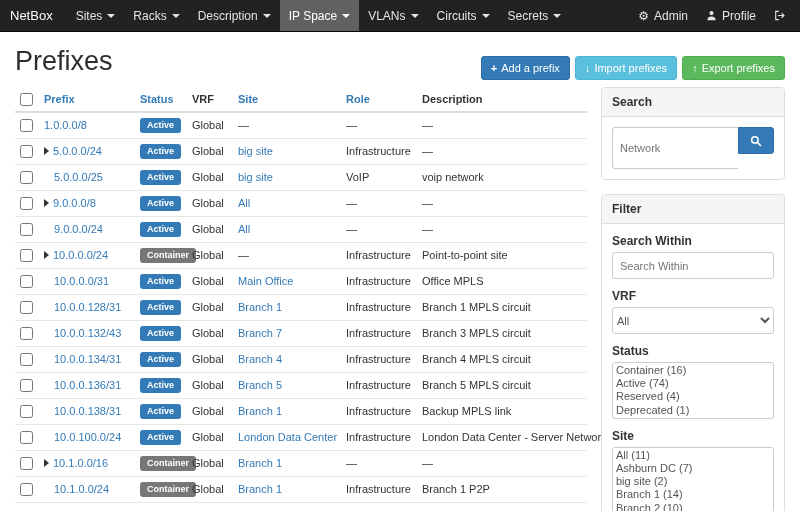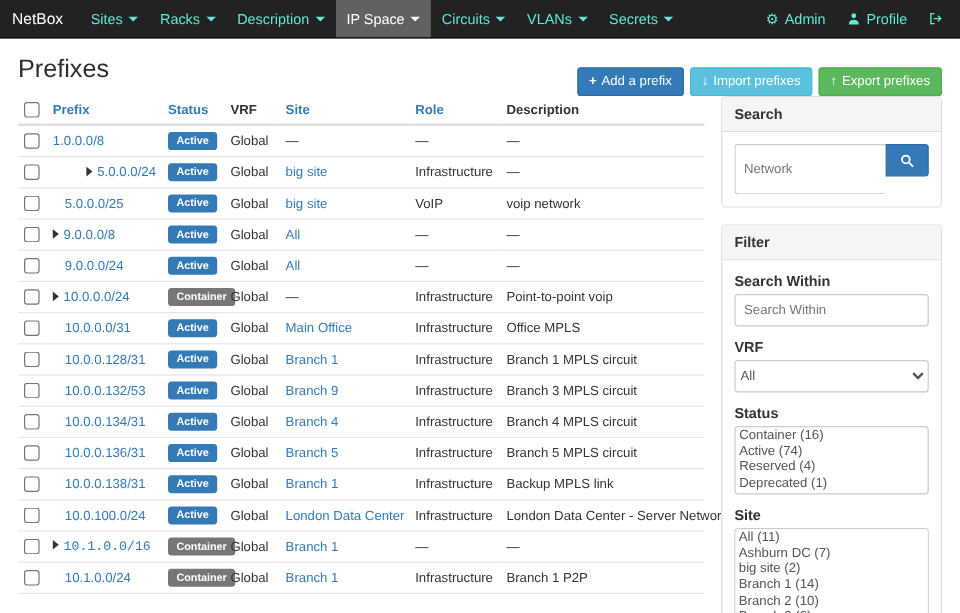--- a/index.html
+++ b/index.html
@@ -17,35 +17,35 @@
     border-bottom: 1px solid #080808;
   }
   .brand {
     color: #fff; font-size: 13px; line-height: 32px;
     padding: 0 14px 0 10px; text-decoration: none; flex: none;
   }
   .nav-list { display: flex; list-style: none; margin: 0; padding: 0; }
   .nav-list li { display: flex; }
   .nav-list a {
     display: flex; align-items: center; gap: 5px;
-    padding: 0 9px; color: #5eead4; text-decoration: none;
+    padding: 0 9px; color: #e5e5e5; text-decoration: none;
     line-height: 32px; cursor: pointer; white-space: nowrap;
   }
   .nav-list li.active a { background: #616161; color: #fff; }
   .nav-right { margin-left: auto; padding-right: 6px; }
   .caret {
     display: inline-block; width: 0; height: 0;
     border-left: 4px solid transparent; border-right: 4px solid transparent;
     border-top: 4px solid currentColor;
   }
   .nav-icon { display: inline-flex; align-items: center; font-size: 12px; line-height: 1; }
 
   
   .content { padding: 0 15px; position: relative; }
-  .page-title { font-size: 21px; font-weight: 400; margin: 14px 0 10px; color: #2e2e2e; }
+  .page-title { font-size: 27px; font-weight: 400; margin: 14px 0 10px; color: #2e2e2e; }
   .toolbar { position: absolute; top: 10px; right: 15px; display: flex; gap: 5px; }
   .btn {
     border-radius: 3px; font-size: 11px; padding: 4px 9px; color: #fff;
     border: 1px solid transparent; cursor: pointer;
     display: inline-flex; align-items: center; gap: 4px;
     font-family: inherit; line-height: 1.3;
   }
   .btn-glyph { font-weight: bold; font-size: 11px; line-height: 1; }
   .btn-primary { background: #337ab7; border-color: #2e6da4; }
   .btn-info    { background: #5bc0de; border-color: #46b8da; }
@@ -133,27 +133,27 @@
         </a>
       </li>
       <li class="active">
         <a>
           <span>IP Space</span>
           <span class="caret"></span>
         </a>
       </li>
       <li>
         <a>
+          <span>VLANs</span>
+          <span class="caret"></span>
+        </a>
+      </li>
+      <li>
+        <a>
           <span>Circuits</span>
-          <span class="caret"></span>
-        </a>
-      </li>
-      <li>
-        <a>
-          <span>VLANs</span>
           <span class="caret"></span>
         </a>
       </li>
       <li>
         <a>
           <span>Secrets</span>
           <span class="caret"></span>
         </a>
       </li>
     </ul>
@@ -234,21 +234,21 @@
               <td><input type="checkbox" style=""></td>
               <td style="padding-left: 5px;"><a href="#">1.0.0.0/8</a></td>
               <td><span class="label label-active">Active</span></td>
               <td>Global</td>
               <td>—</td>
               <td>—</td>
               <td>—</td>
             </tr>
             <tr>
               <td><input type="checkbox" style=""></td>
-              <td style="padding-left: 5px; text-align: right;"><span class="expand-arrow"></span><a href="#">5.0.0.0/24</a></td>
+              <td style="padding-left: 5px;"><span class="expand-arrow"></span><a href="#">5.0.0.0/24</a></td>
               <td><span class="label label-active">Active</span></td>
               <td>Global</td>
               <td><a href="#">big site</a></td>
               <td>Infrastructure</td>
               <td>—</td>
             </tr>
             <tr>
               <td><input type="checkbox" style=""></td>
               <td style="padding-left: 15px;"><a href="#">5.0.0.0/25</a></td>
               <td><span class="label label-active">Active</span></td>
@@ -275,21 +275,21 @@
               <td>—</td>
               <td>—</td>
             </tr>
             <tr>
               <td><input type="checkbox" style=""></td>
               <td style="padding-left: 5px;"><span class="expand-arrow"></span><a href="#">10.0.0.0/24</a></td>
               <td><span class="label label-container">Container</span></td>
               <td>Global</td>
               <td>—</td>
               <td>Infrastructure</td>
-              <td>Point-to-point voip</td>
+              <td>Point-to-point site</td>
             </tr>
             <tr>
               <td><input type="checkbox" style=""></td>
               <td style="padding-left: 15px;"><a href="#">10.0.0.0/31</a></td>
               <td><span class="label label-active">Active</span></td>
               <td>Global</td>
               <td><a href="#">Main Office</a></td>
               <td>Infrastructure</td>
               <td>Office MPLS</td>
             </tr>
@@ -297,24 +297,24 @@
               <td><input type="checkbox" style=""></td>
               <td style="padding-left: 15px;"><a href="#">10.0.0.128/31</a></td>
               <td><span class="label label-active">Active</span></td>
               <td>Global</td>
               <td><a href="#">Branch 1</a></td>
               <td>Infrastructure</td>
               <td>Branch 1 MPLS circuit</td>
             </tr>
             <tr>
               <td><input type="checkbox" style=""></td>
-              <td style="padding-left: 15px;"><a href="#">10.0.0.132/53</a></td>
-              <td><span class="label label-active">Active</span></td>
-              <td>Global</td>
-              <td><a href="#">Branch 9</a></td>
+              <td style="padding-left: 15px;"><a href="#">10.0.0.132/43</a></td>
+              <td><span class="label label-active">Active</span></td>
+              <td>Global</td>
+              <td><a href="#">Branch 7</a></td>
               <td>Infrastructure</td>
               <td>Branch 3 MPLS circuit</td>
             </tr>
             <tr>
               <td><input type="checkbox" style=""></td>
               <td style="padding-left: 15px;"><a href="#">10.0.0.134/31</a></td>
               <td><span class="label label-active">Active</span></td>
               <td>Global</td>
               <td><a href="#">Branch 4</a></td>
               <td>Infrastructure</td>
@@ -342,21 +342,21 @@
               <td><input type="checkbox" style=""></td>
               <td style="padding-left: 15px;"><a href="#">10.0.100.0/24</a></td>
               <td><span class="label label-active">Active</span></td>
               <td>Global</td>
               <td><a href="#">London Data Center</a></td>
               <td>Infrastructure</td>
               <td>London Data Center - Server Network</td>
             </tr>
             <tr>
               <td><input type="checkbox" style=""></td>
-              <td style="padding-left: 5px; font-family: Liberation Mono, monospace;"><span class="expand-arrow"></span><a href="#">10.1.0.0/16</a></td>
+              <td style="padding-left: 5px;"><span class="expand-arrow"></span><a href="#">10.1.0.0/16</a></td>
               <td><span class="label label-container">Container</span></td>
               <td>Global</td>
               <td><a href="#">Branch 1</a></td>
               <td>—</td>
               <td>—</td>
             </tr>
             <tr>
               <td><input type="checkbox" style=""></td>
               <td style="padding-left: 15px;"><a href="#">10.1.0.0/24</a></td>
               <td><span class="label label-container">Container</span></td>

